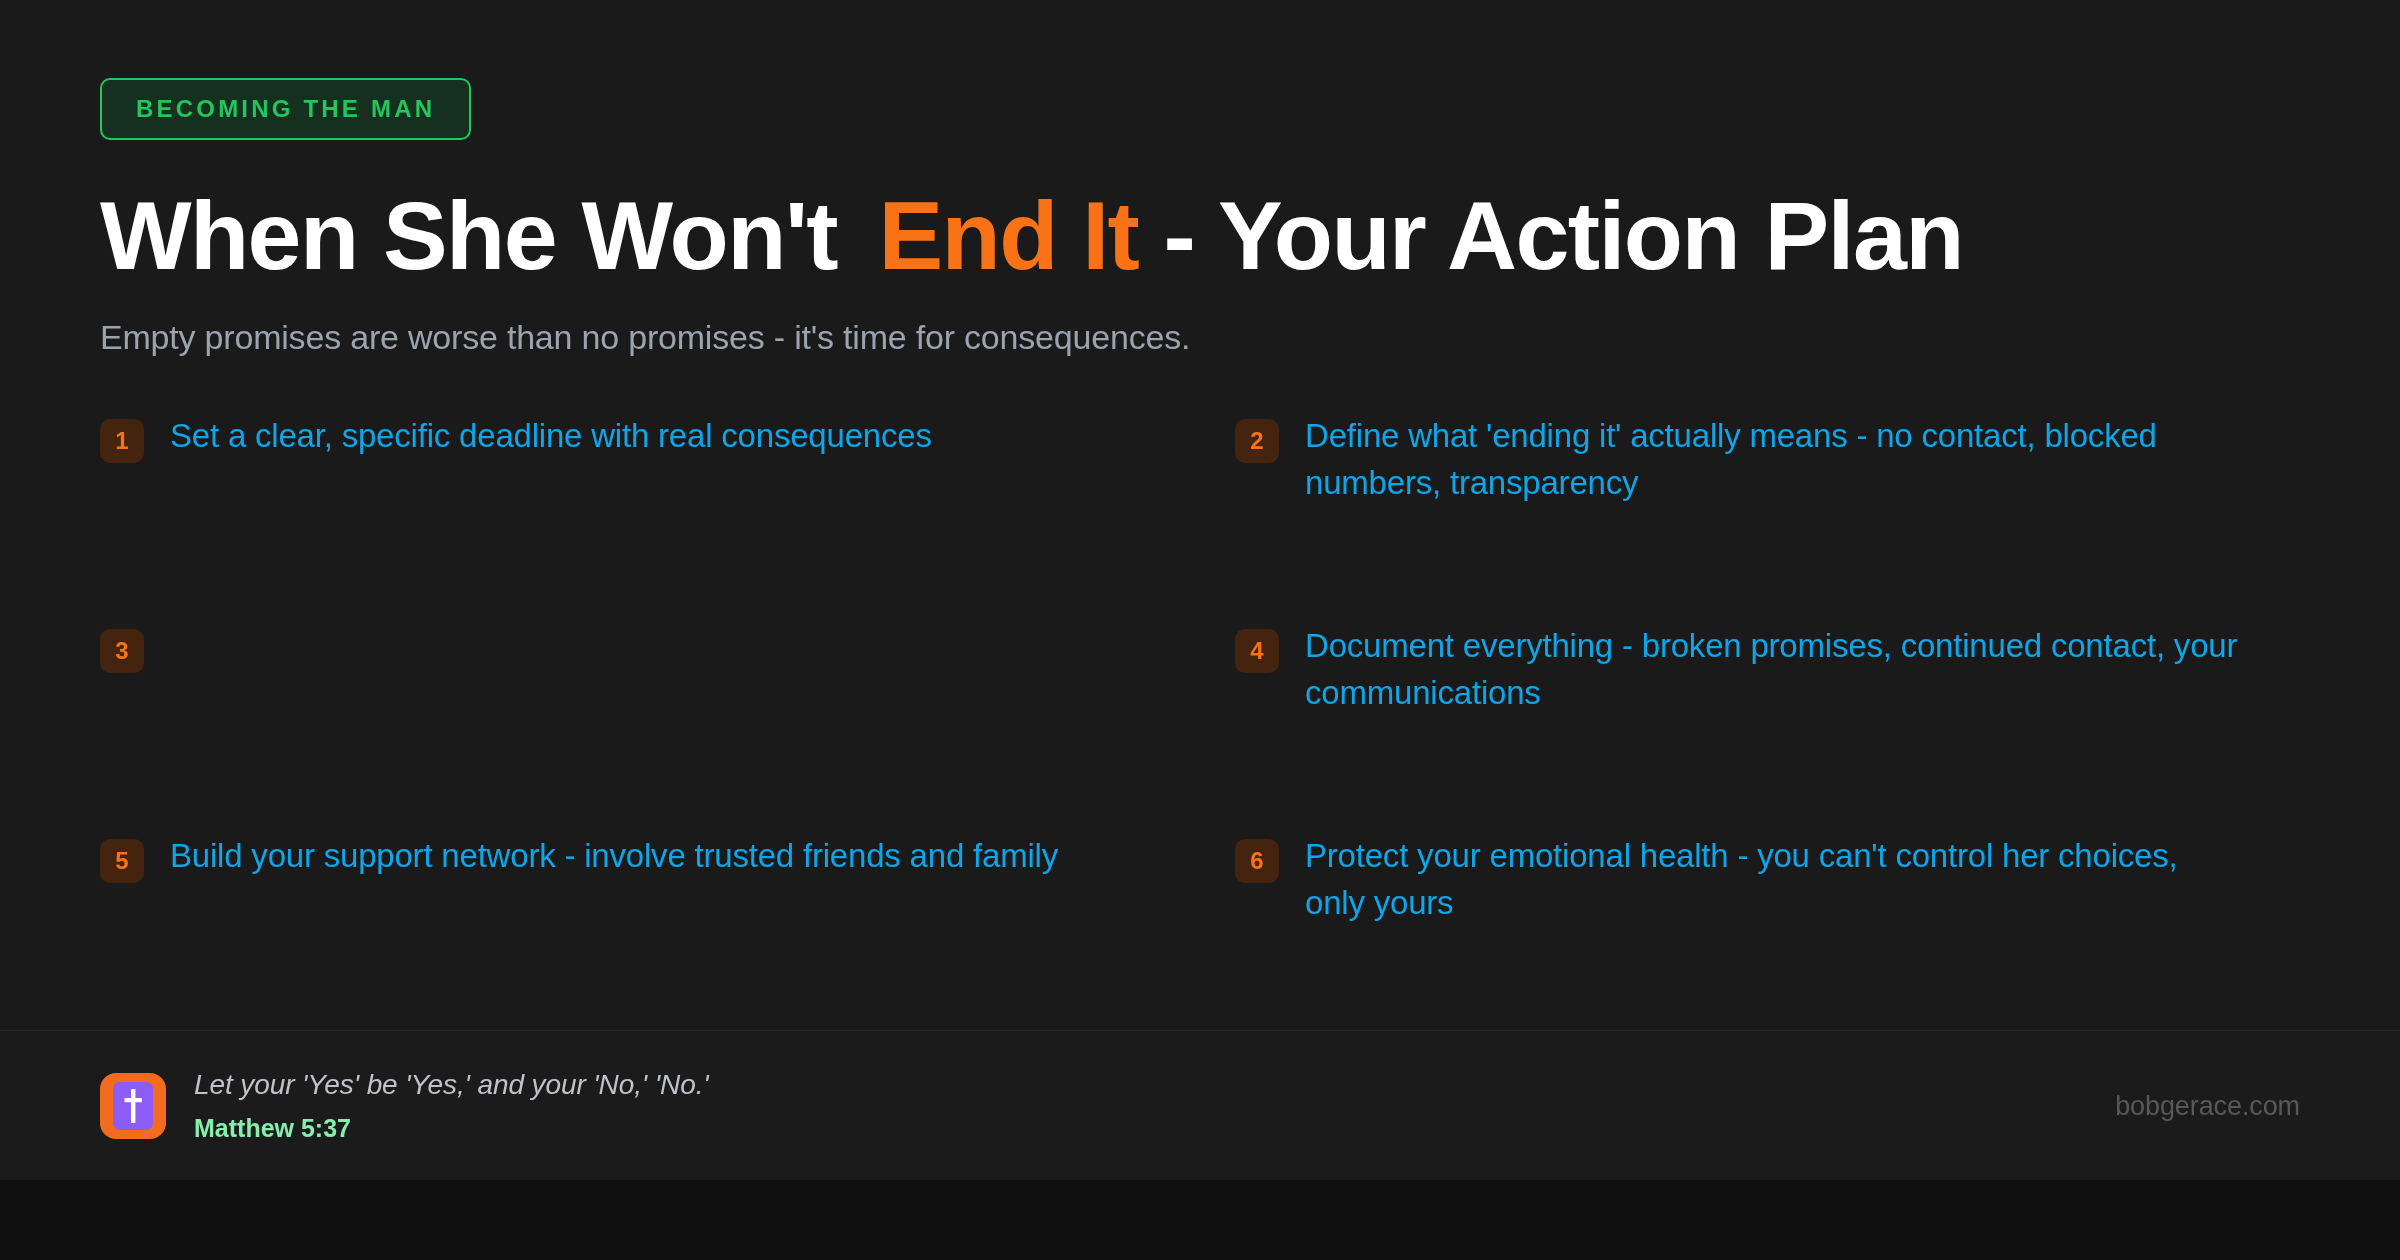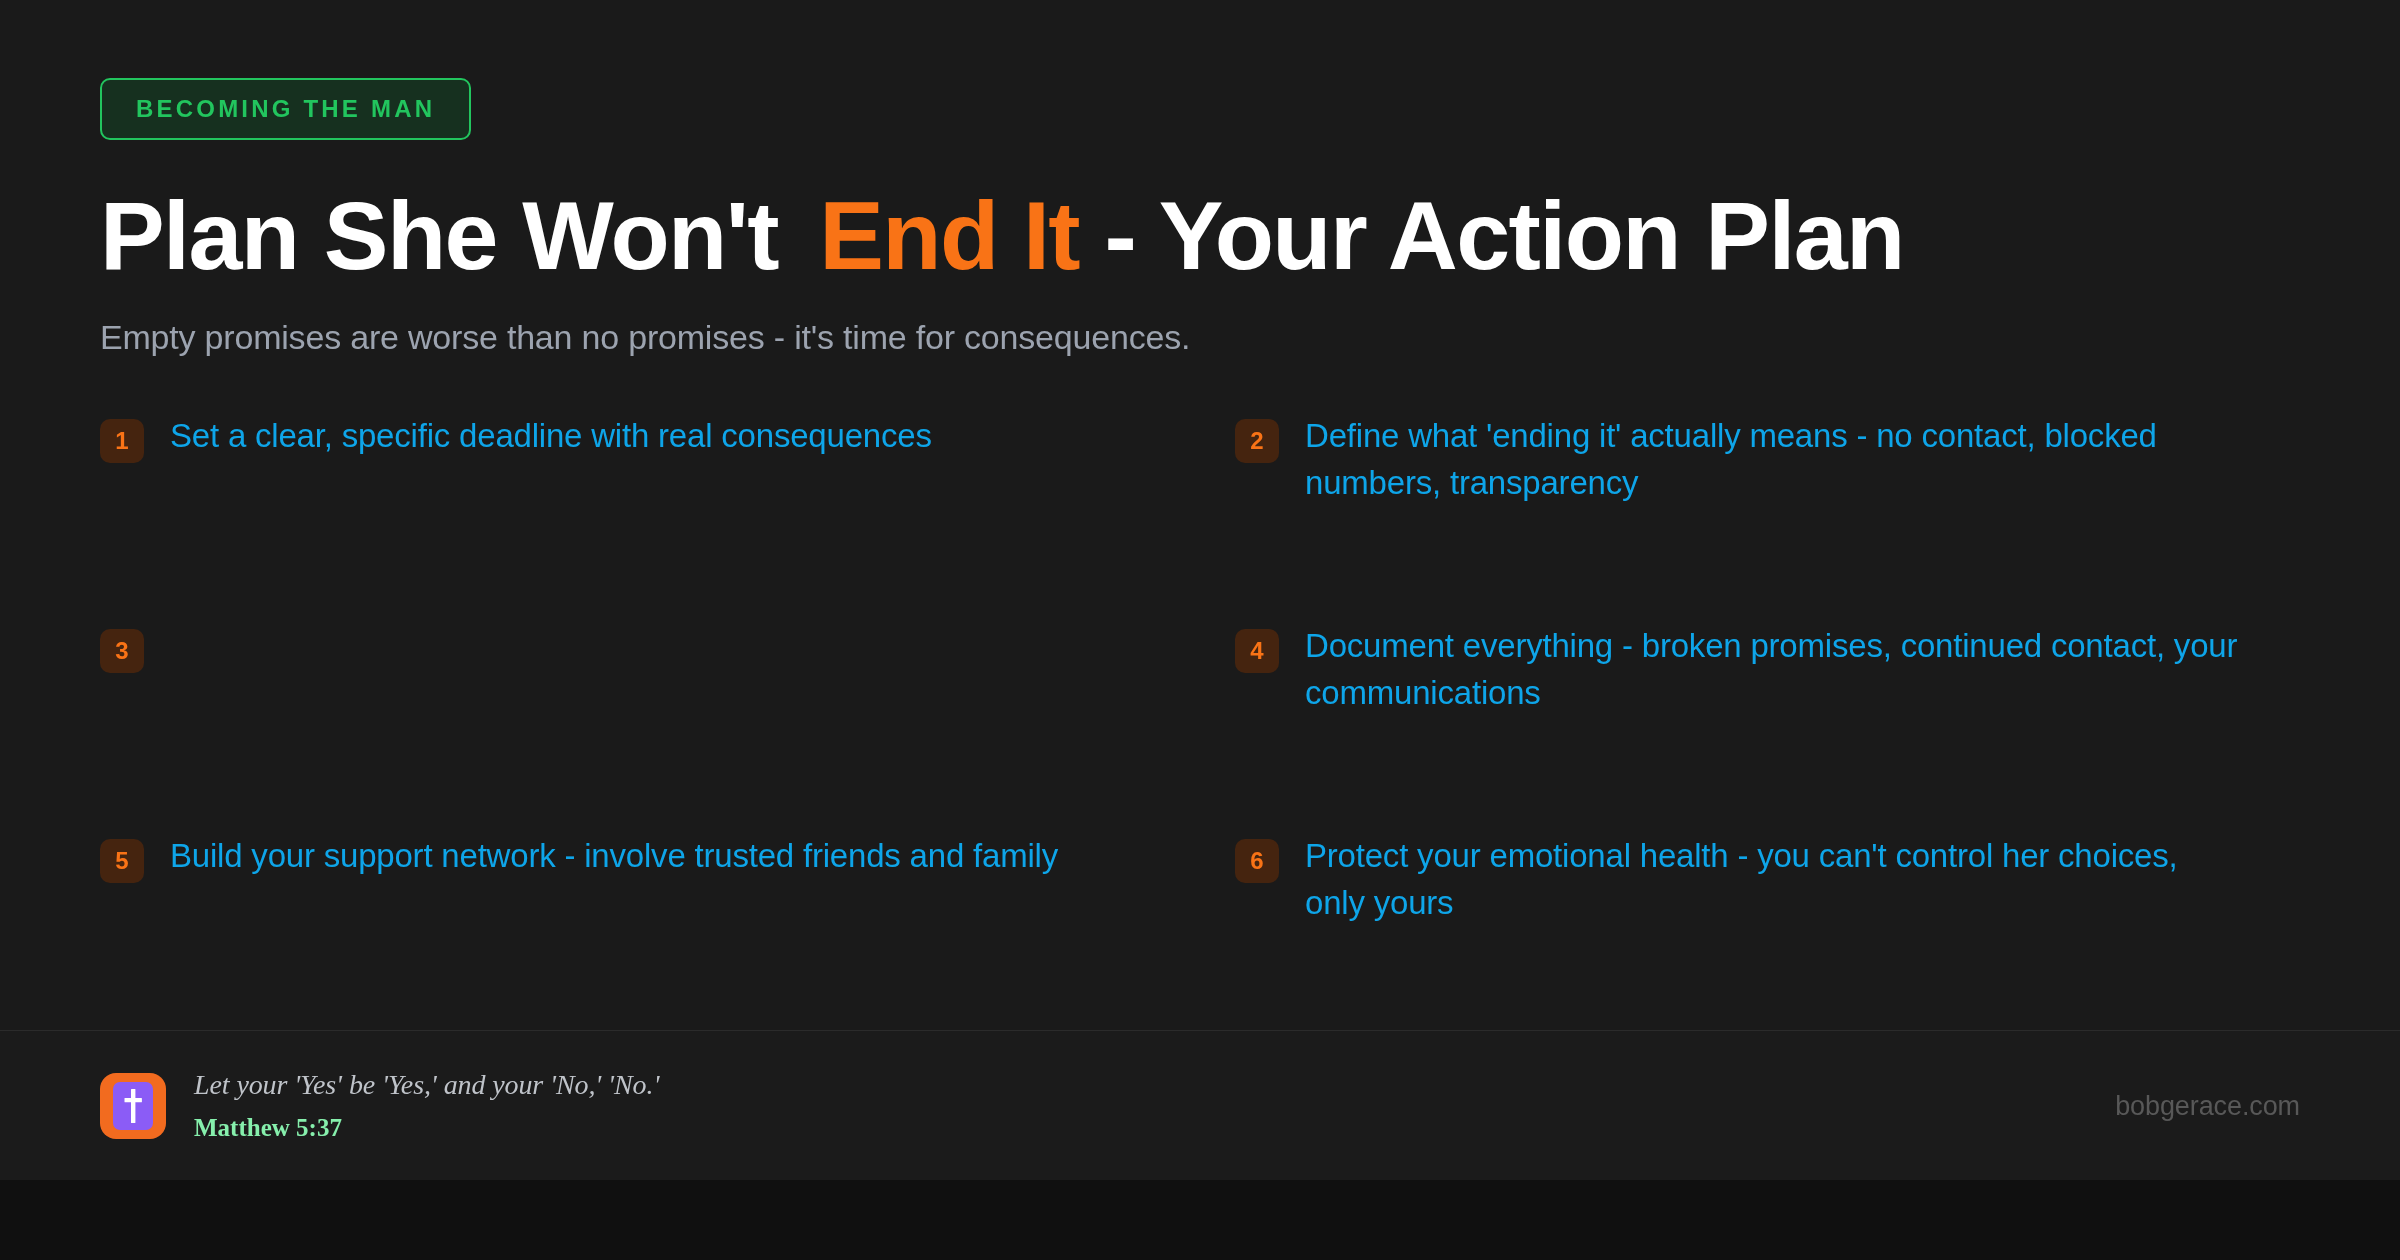--- a/index.html
+++ b/index.html
@@ -150,21 +150,21 @@
   .cross-icon .inner {
     width: 40px;
     height: 48px;
     border-radius: 7px;
     background: #8b5cf6;
     display: flex;
     align-items: center;
     justify-content: center;
   }
 
-  .verse-lines { display: flex; flex-direction: column; gap: 12px; font-family: Liberation Serif, serif; }
+  .verse-lines { display: flex; flex-direction: column; gap: 12px; }
 
   .verse-text {
     font-size: 28px;
     font-style: italic;
     color: #bfc3c9;
     line-height: 1.2;
     letter-spacing: -0.1px;
   }
   .verse-ref {
     font-size: 25px;
@@ -194,21 +194,21 @@
 
 <div class="slide">
 
   <div class="slide-body">
 
     <div class="eyebrow">
       <span>BECOMING THE MAN</span>
     </div>
 
     <h1 class="headline">
-      <span>Plan She Won't </span><span class="hl-accent">End It</span><span> - Your Action Plan</span>
+      <span>When She Won't </span><span class="hl-accent">End It</span><span> - Your Action Plan</span>
     </h1>
 
     <p class="subtitle">Empty promises are worse than no promises - it's time for consequences.</p>
 
     <div class="points-grid">
 
       <div class="point">
         <div class="point-badge">1</div>
         <div class="point-text">Set a clear, specific deadline with real consequences</div>
       </div>

